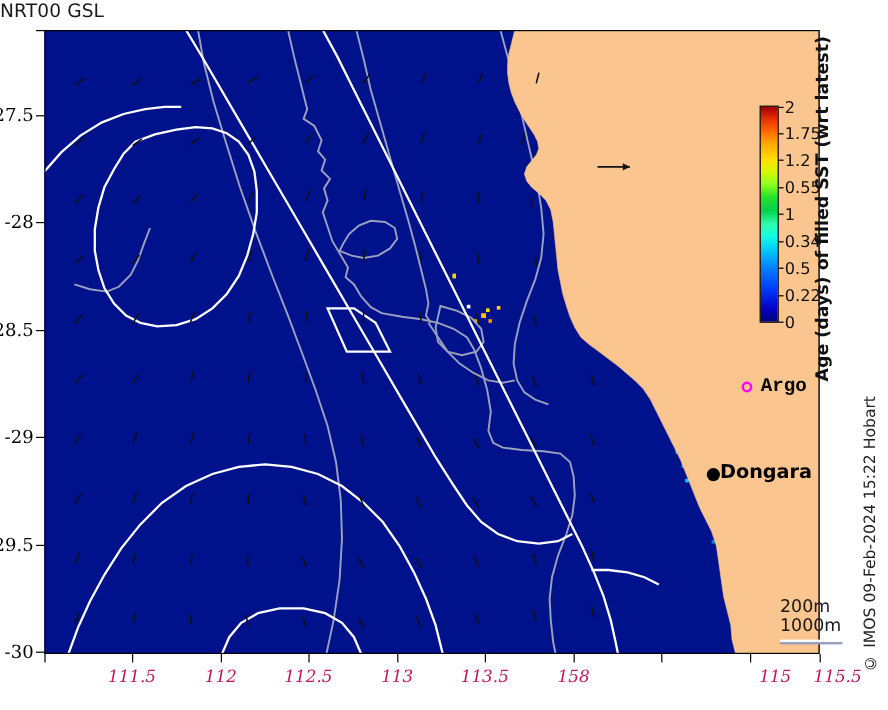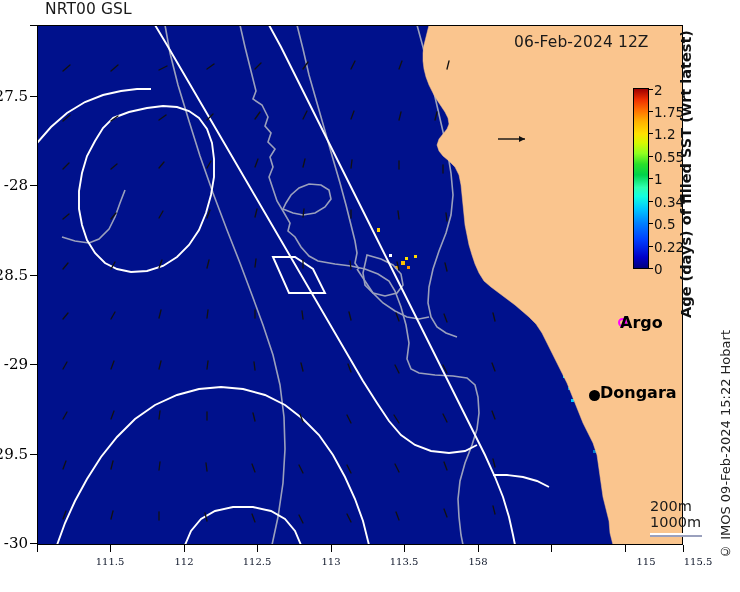--- a/index.html
+++ b/index.html
@@ -28,58 +28,57 @@
     box-sizing:border-box;
     pointer-events:none;
   }
 
   
   .xtick{position:absolute;width:1px;height:7px;background:#000;top:545px;}
   .ytick{position:absolute;height:1px;width:7px;background:#000;left:30px;}
   .xlab{
     position:absolute;top:556px;
     font-family:"DejaVu Serif", serif;
-    font-size:10px;color:#0f172a;
-    text-align:center;width:70px;
+    font-size:14px;color:#be185d;
+    text-align:center;width:70px;font-style:italic;
   }
   .ylab{
     position:absolute;left:-34px;
     font-family:"DejaVu Serif", serif;
     font-size:15px;color:#000;
     text-align:right;width:62px;
   }
 
   
   .map-text{
     position:absolute;
     font-family:"DejaVu Sans", sans-serif;
     font-size:15.5px;
     color:#1a1a1a;
     white-space:pre;
     letter-spacing:0.1px;
-    padding-left:45px;
   }
   .datestamp{left:469px;top:33px;}
   .legend-block{left:484px;top:80px;line-height:19.5px;}
 
   .vector-key{
     position:absolute;left:497px;top:133px;
     width:34px;height:12px;
   }
 
   
   .place-label{
     position:absolute;
     font-family:"DejaVu Sans", sans-serif;
     font-weight:bold;
     font-size:16px;
     color:#000;
     white-space:nowrap;
   }
-  .argo-label{left:620px;top:313px;}
+  .argo-label{left:634px;top:313px;font-family:Liberation Mono, monospace;}
   .dongara-label{left:600px;top:383px;text-align:right;}
   .argo-marker{
     position:absolute;left:618px;top:318px;
     width:9px;height:9px;border-radius:50%;
     border:2.2px solid #ff00ff;box-sizing:border-box;
     background:transparent;
   }
   .dongara-marker{
     position:absolute;left:589px;top:390px;
     width:11px;height:11px;border-radius:50%;
@@ -396,21 +395,20 @@
         <line x1="362" y1="495" x2="359" y2="487"></line>
         <line x1="410" y1="492" x2="407" y2="484"></line>
         <line x1="458" y1="489" x2="456" y2="481"></line>
       </g>
 
     </svg>
   </div>
 
   <div class="plot-border"></div>
 
-  <div class="map-text datestamp">06-Feb-2024 12Z</div>
 
   <div class="legend-block">
     <div class="map-text" style="position:relative;left:0;top:0;">NRT00 GSL</div>
   </div>
 
   <svg class="vector-key" viewBox="0 0 34 12">
     <line x1="1" y1="6" x2="28" y2="6" stroke="#111" stroke-width="1.4"></line>
     <path d="M 28,6 L 22,3 L 22,9 Z" fill="#111"></path>
   </svg>
 

